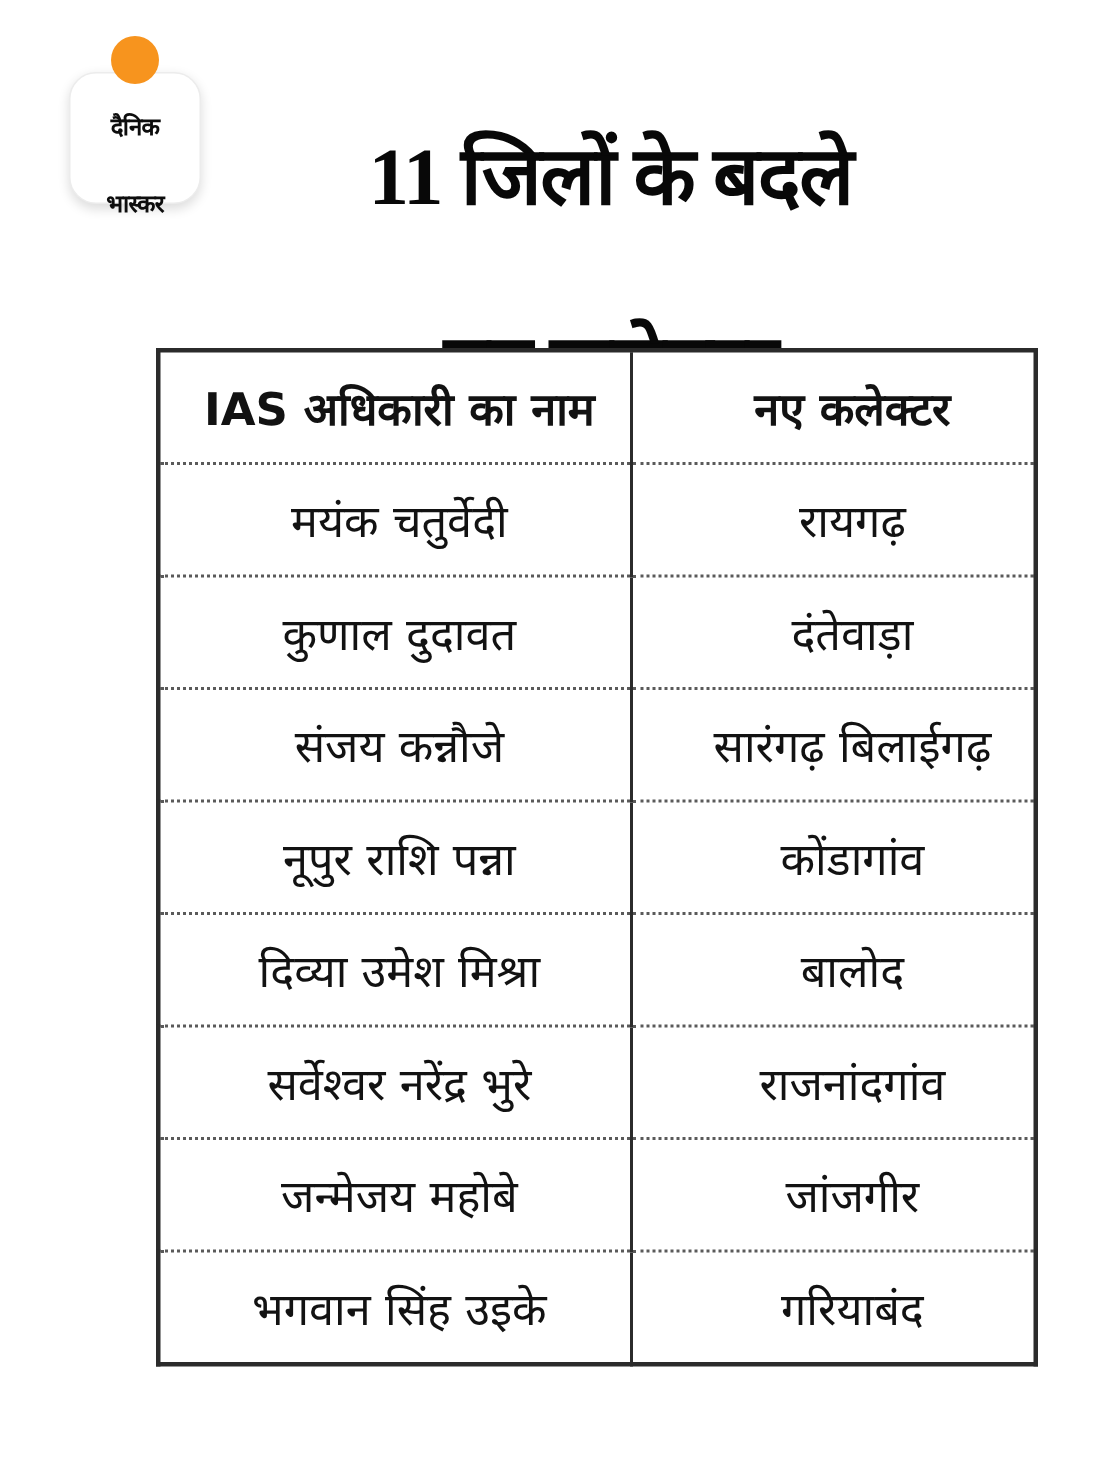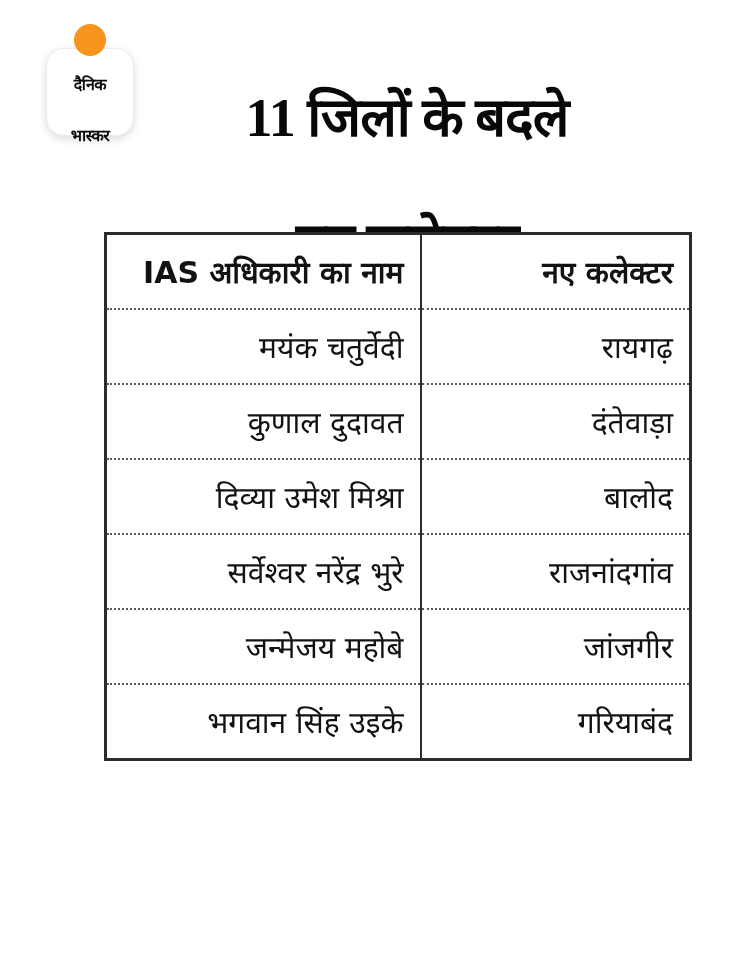--- a/index.html
+++ b/index.html
@@ -67,21 +67,21 @@
     border: 3px solid #2b2b2b;
     background: #ffffff;
   }
   col.col-officer  { width: 315px; }
   col.col-district { width: 270px; }
 
   .collector-table th,
   .collector-table td {
     font-size: 30px;
     color: #121212;
-    text-align: right;
+    text-align: center;
     vertical-align: middle;
     white-space: nowrap;
     overflow: hidden;
   }
   .collector-table th { font-weight: bold; height: 73px; }
   .collector-table td { font-weight: normal; height: 59px; }
 
   .collector-table th:first-child,
   .collector-table td:first-child {
     padding-left: 22px;
@@ -126,20 +126,28 @@
     <tbody>
         <tr>
           <td>मयंक चतुर्वेदी</td>
           <td>रायगढ़</td>
         </tr>
         <tr>
           <td>कुणाल दुदावत</td>
           <td>दंतेवाड़ा</td>
         </tr>
         <tr>
+          <td>संजय कन्नौजे</td>
+          <td>सारंगढ़ बिलाईगढ़</td>
+        </tr>
+        <tr>
+          <td>नूपुर राशि पन्ना</td>
+          <td>कोंडागांव</td>
+        </tr>
+        <tr>
           <td>दिव्या उमेश मिश्रा</td>
           <td>बालोद</td>
         </tr>
         <tr>
           <td>सर्वेश्वर नरेंद्र भुरे</td>
           <td>राजनांदगांव</td>
         </tr>
         <tr>
           <td>जन्मेजय महोबे</td>
           <td>जांजगीर</td>

